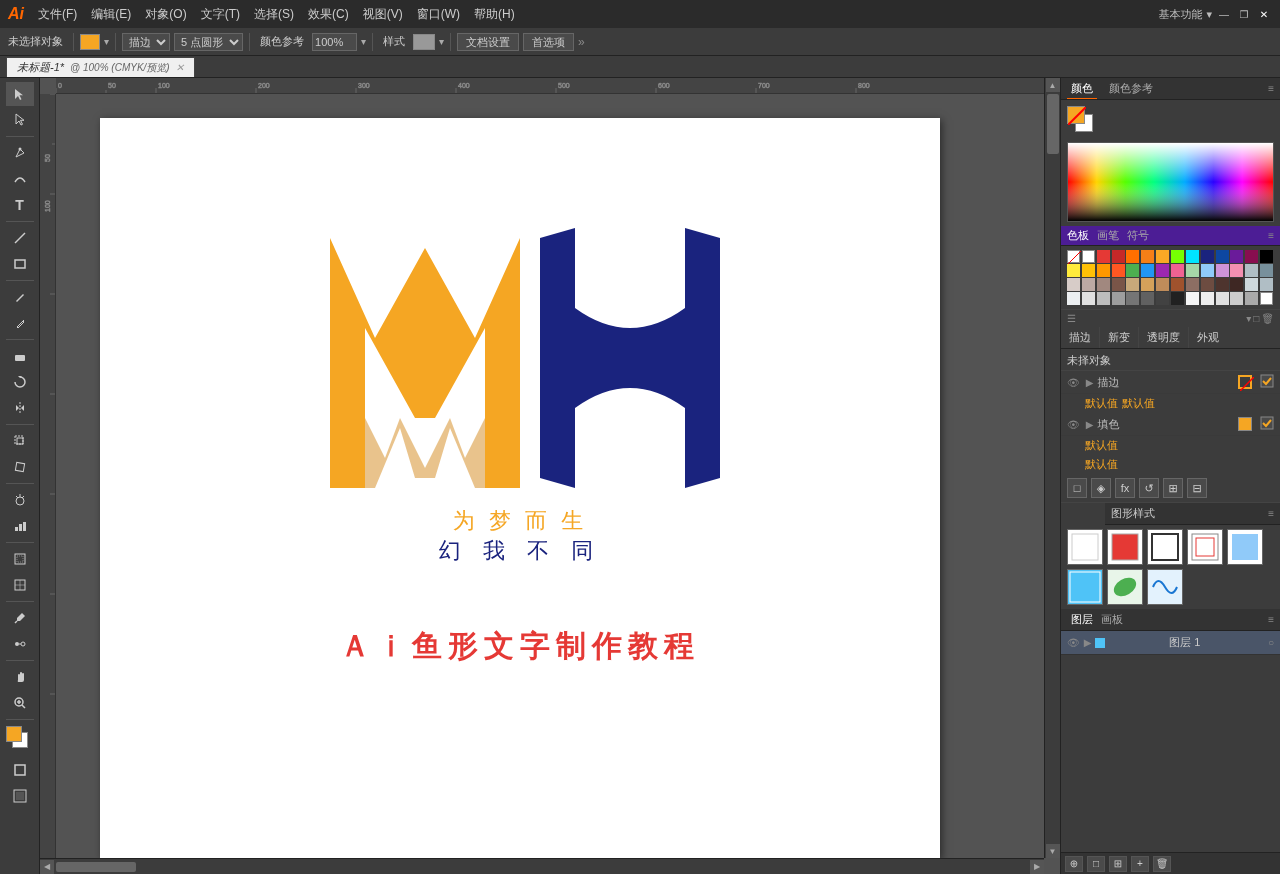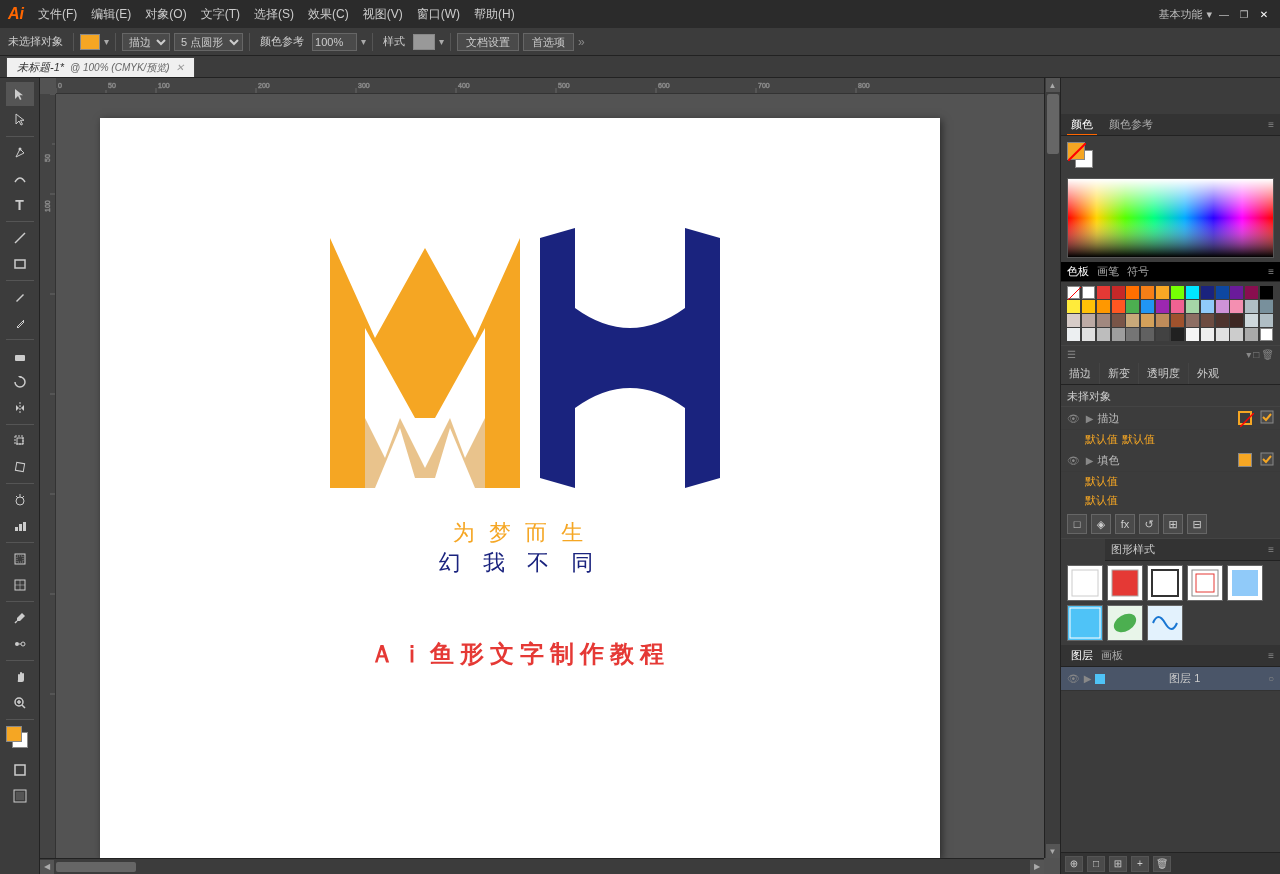--- a/index.html
+++ b/index.html
@@ -112,26 +112,26 @@
       width: 100%; height: 100%;
       display: flex; flex-direction: column; align-items: center; justify-content: flex-start;
       padding-top: 40px;
     }
 
     .logo-container {
       display: flex; align-items: center; justify-content: center;
       margin-top: 60px;
     }
 
-    .tagline { text-align: center; margin-top: 20px; }
+    .tagline { text-align: center; margin-top: 8px; }
     .tagline-1 { color: #f5a623; font-size: 22px; letter-spacing: 4px; }
     .tagline-2 { color: #1a237e; font-size: 22px; letter-spacing: 8px; }
 
     .tutorial-title {
-      color: #e53935; font-size: 24px; font-weight: bold;
+      color: #e53935; font-size: 30px; font-weight: bold;
       margin-top: 60px; letter-spacing: 6px;
     }
 
     
     #right-panels {
       width: 220px; background: #3c3c3c; border-left: 1px solid #222;
       display: flex; flex-direction: column; overflow: hidden;
     }
 
     .panel-header {
@@ -139,26 +139,26 @@
       padding: 0 6px; gap: 8px; border-bottom: 1px solid #222; flex-shrink: 0;
     }
     .panel-tab {
       font-size: 11px; color: #aaa; cursor: pointer; padding: 2px 4px;
     }
     .panel-tab.active { color: #fff; border-bottom: 1px solid #ff6600; }
     .panel-options { margin-left: auto; display: flex; gap: 4px; }
     .panel-opt-btn { font-size: 10px; color: #888; cursor: pointer; }
 
     
-    #color-panel { flex-shrink: 0; margin-top: 36px; }
+    #color-panel { flex-shrink: 0; }
 
     
     .swatches-section { flex-shrink: 0; }
     .swatches-header {
-      height: 20px; background: #000000; display: flex; align-items: center;
+      height: 20px; background: #4c1d95; display: flex; align-items: center;
       padding: 0 6px; gap: 8px; border-bottom: 1px solid #222;
     }
     .swatches-tab { font-size: 11px; color: #aaa; cursor: pointer; }
     .swatches-tab.active { color: #fff; }
     .swatches-grid {
       padding: 4px 6px; display: grid; grid-template-columns: repeat(14, 1fr); gap: 1px;
     }
     .sw { width: 13px; height: 13px; cursor: pointer; border: none; }
 
     

